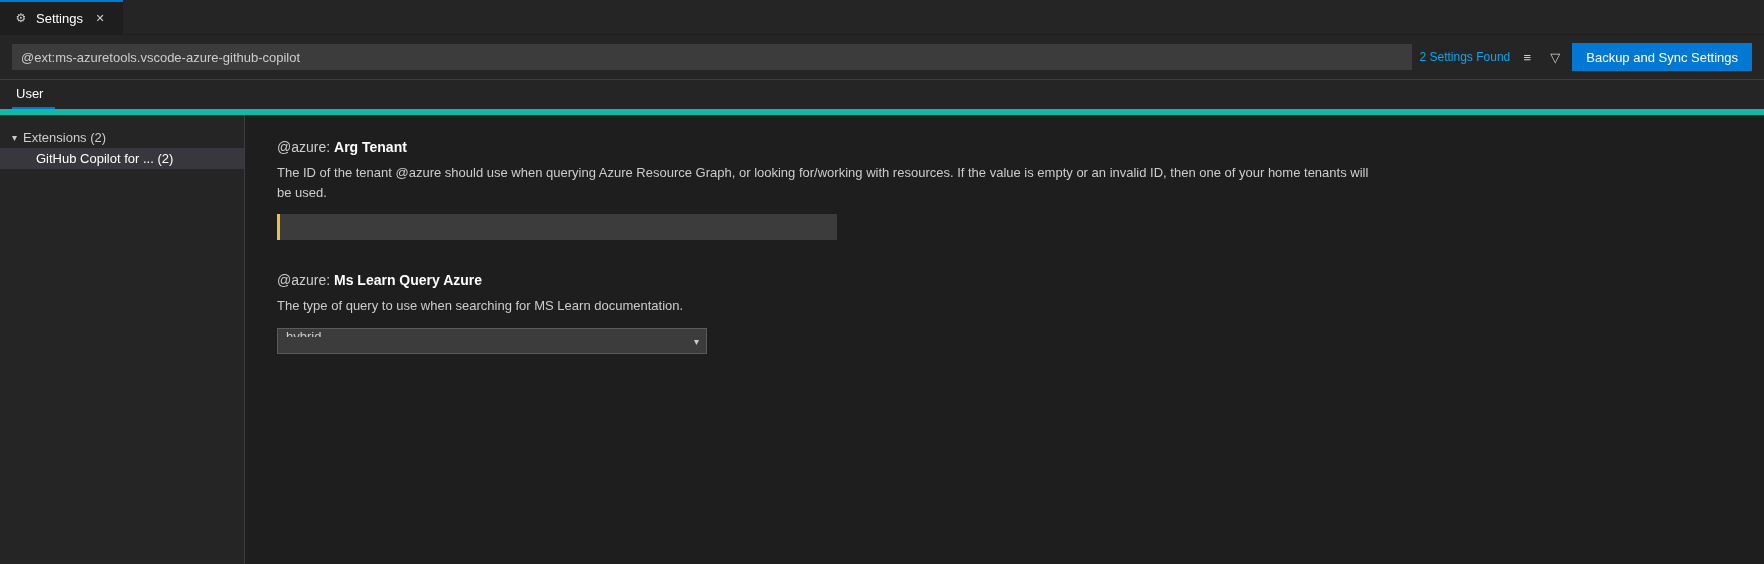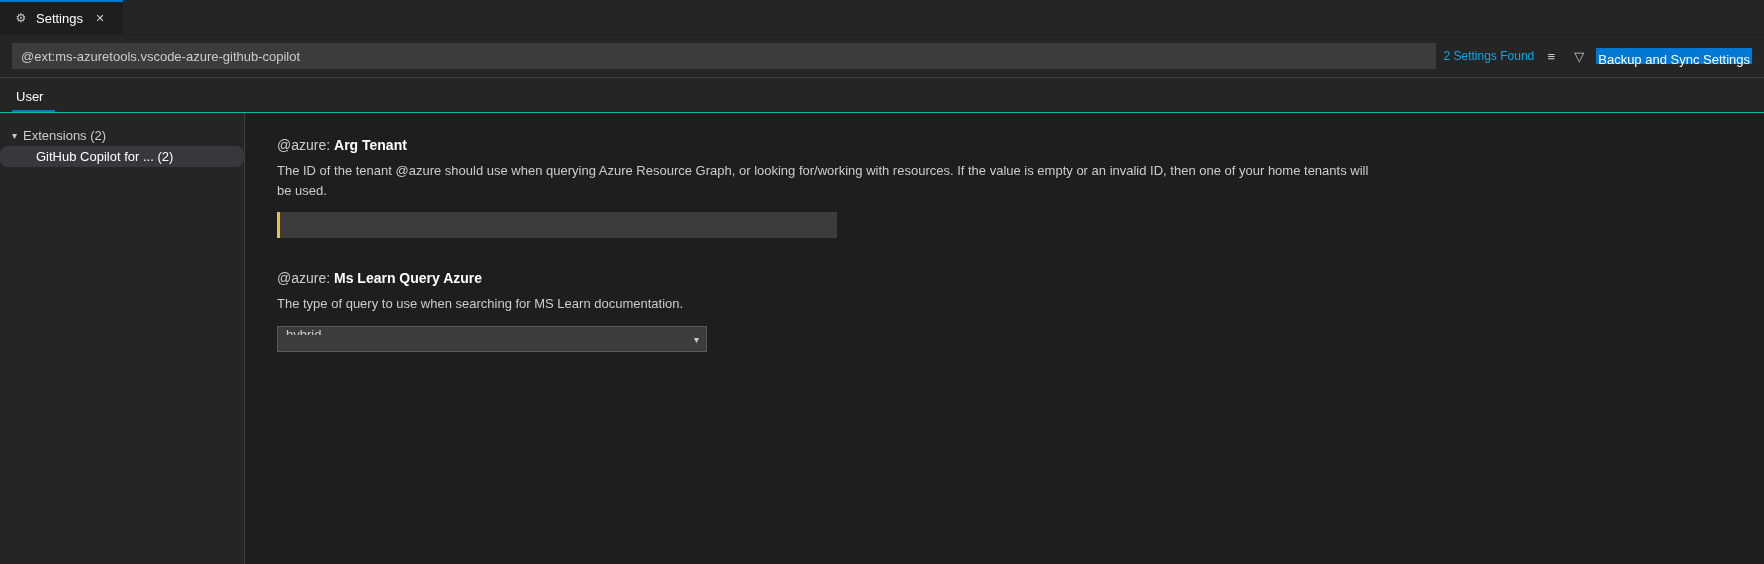--- a/index.html
+++ b/index.html
@@ -95,34 +95,34 @@
       justify-content: center;
       width: 22px;
       height: 22px;
       border-radius: 3px;
       font-size: 14px;
     }
     .backup-btn {
       background: #0078d4;
       border: none;
       color: #ffffff;
-      padding: 4px 2px;
-      cursor: pointer;
-      font-size: 13px;
-      height: 16px;
+      padding: 4px 14px;
+      cursor: pointer;
+      font-size: 13px;
+      height: 28px;
       white-space: nowrap;
     }
 
     
     .scope-tabs {
       display: flex;
-      align-items: flex-end;
+      align-items: center;
       background: #252526;
       padding: 0 12px;
-      border-bottom: 1px solid #14b8a6;
+      border-bottom: 6px solid #14b8a6;
       height: 35px;
     }
     .scope-tab {
       padding: 6px 12px 6px 4px;
       cursor: pointer;
       font-size: 13px;
       color: #cccccc;
       border-bottom: 2px solid transparent;
       position: relative;
     }
@@ -162,21 +162,21 @@
     .chevron {
       font-size: 10px;
       color: #cccccc;
     }
     .sidebar-item {
       padding: 3px 12px 3px 36px;
       cursor: pointer;
       color: #cccccc;
       font-size: 13px;
     }
-    .sidebar-item.selected { background: #37373d; color: #ffffff; border-radius: 8px; }
+    .sidebar-item.selected { background: #37373d; color: #ffffff; }
 
     
     .content-panel {
       flex: 1;
       background: #1e1e1e;
       padding: 24px 32px;
       overflow-y: auto;
     }
 
     

